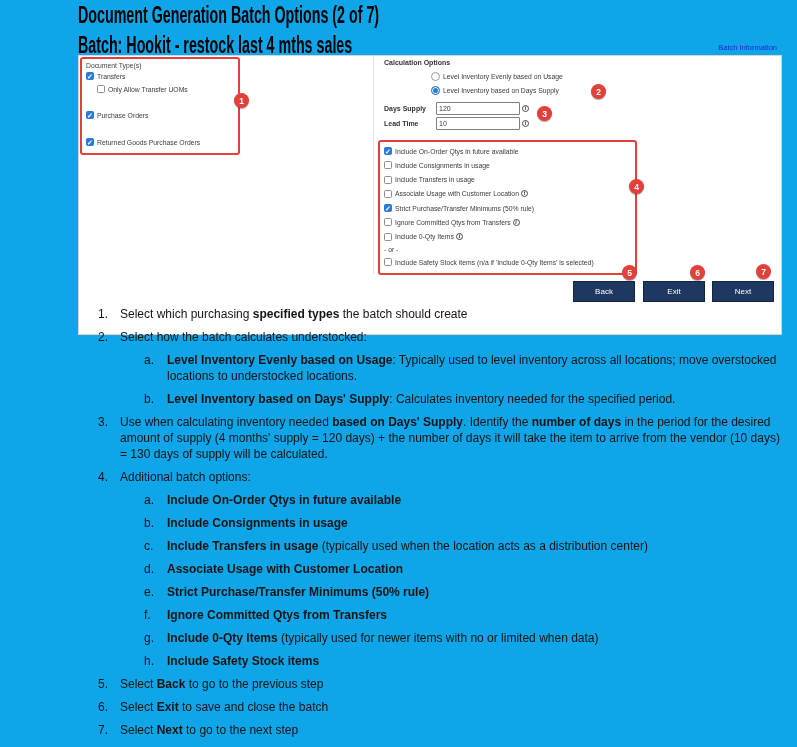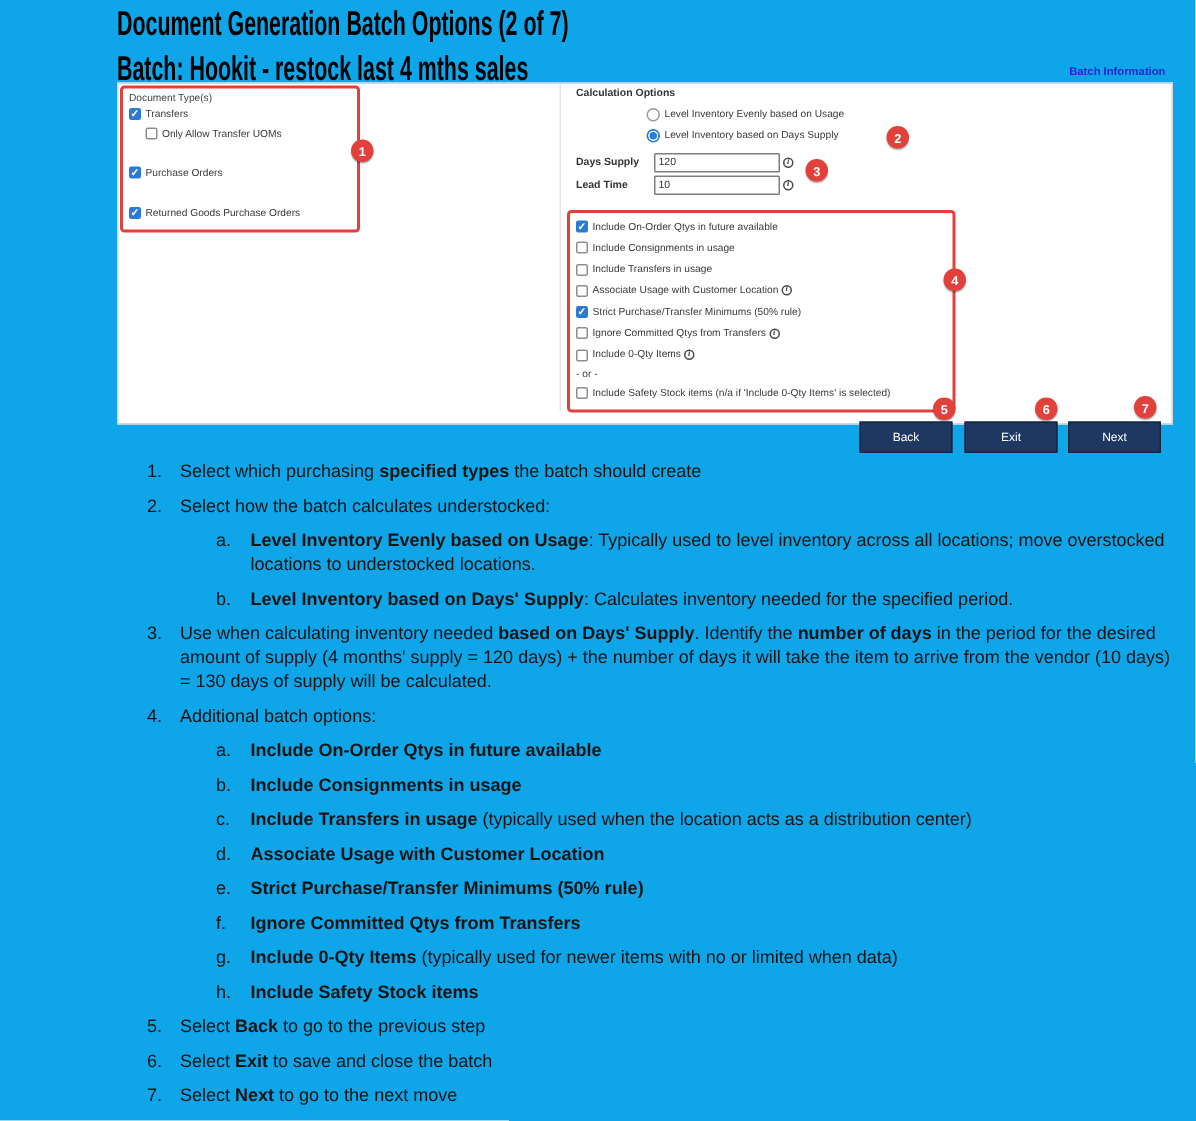--- a/index.html
+++ b/index.html
@@ -10,24 +10,24 @@
     --border:#d6d6d6;
   }
   html,body{margin:0;padding:0;background:#fff;}
   .page{position:relative;width:797px;height:747px;overflow:hidden;background:#0ea5e9;
         font-family:"Liberation Sans",sans-serif;color:#222;}
   
   .h1,.h2{position:absolute;left:78px;font-size:23px;font-weight:bold;color:#000;
           transform:scaleX(.62);transform-origin:0 0;white-space:nowrap;letter-spacing:0;}
   .h1{top:2px;}
   .h2{top:32px;}
-  .link{position:absolute;top:43px;right:20px;font-size:7.5px;font-weight:bold;
+  .link{position:absolute;top:43px;right:20px;font-size:7.5px;font-weight:normal;
         color:var(--link);cursor:pointer;text-decoration:none;}
   
-  .container{position:absolute;left:78px;top:55px;width:704px;height:228px;
+  .container{position:absolute;left:78px;top:55px;width:704px;height:280px;
              border:1px solid var(--border);box-sizing:border-box;background:#fff;}
   .vdiv{position:absolute;left:294px;top:0;width:1px;height:218px;background:#e4e4e4;}
   .redbox{position:absolute;border:2px solid var(--red);border-radius:3px;box-sizing:border-box;}
   .box1{left:1px;top:1px;width:160px;height:98px;padding:3px 0 0 4px;}
   .box4{left:299px;top:84px;width:259px;height:135px;padding:4px 0 0 4px;}
   .grouplabel{font-size:6.8px;color:#3f3f3f;margin-bottom:2px;}
   .calc-label{position:absolute;left:305px;top:3px;font-size:7px;font-weight:bold;color:#333;}
   .cbrow,.optrow{display:flex;align-items:center;height:10px;}
   .cbrow.indent{margin-left:11px;}
   #doc-type-rows .cbrow:nth-child(2){margin-top:3px;}
@@ -251,16 +251,16 @@
       <div class="step lvl0">
         <span class="marker">5.</span>
         <span class="stext"><span>Select </span><span class="b">Back</span><span> to go to the previous step</span></span>
       </div>
       <div class="step lvl0">
         <span class="marker">6.</span>
         <span class="stext"><span>Select </span><span class="b">Exit</span><span> to save and close the batch</span></span>
       </div>
       <div class="step lvl0">
         <span class="marker">7.</span>
-        <span class="stext"><span>Select </span><span class="b">Next</span><span> to go to the next move</span></span>
+        <span class="stext"><span>Select </span><span class="b">Next</span><span> to go to the next step</span></span>
       </div>
     </div>
 </div>
 
 </body></html>

